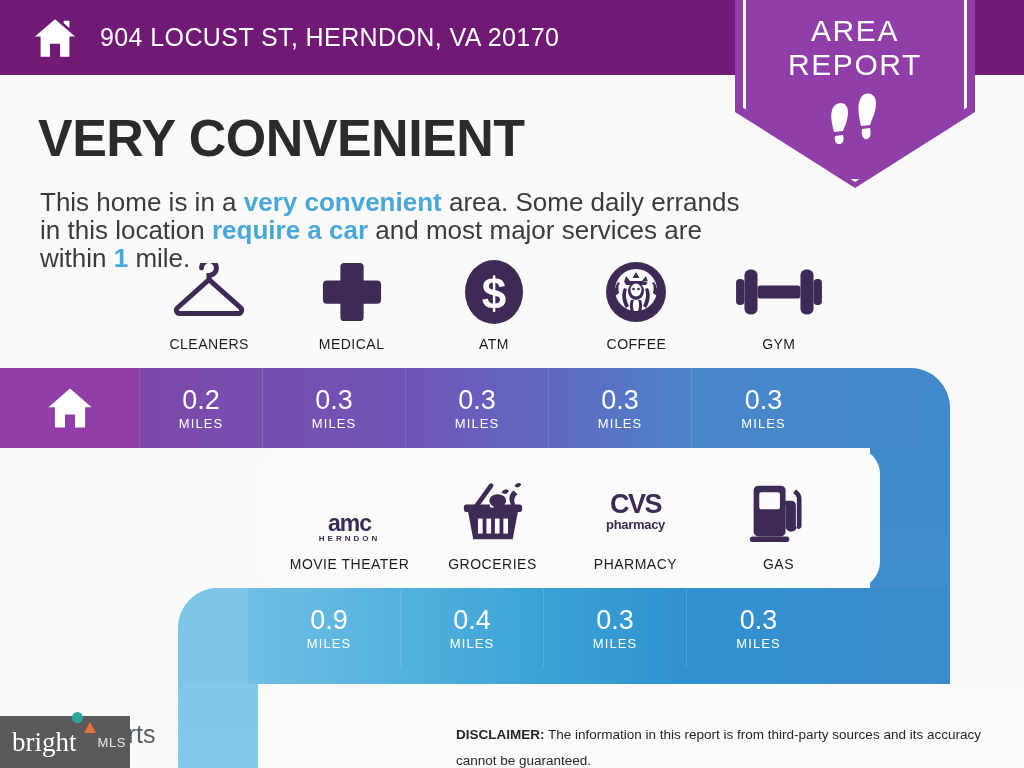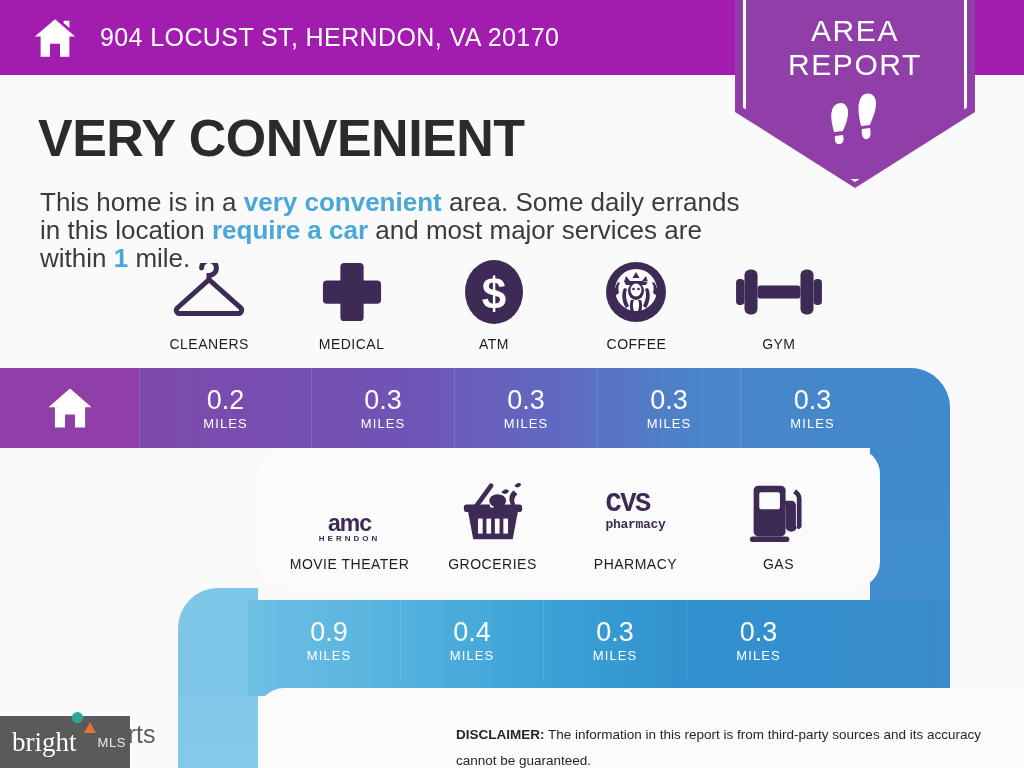--- a/index.html
+++ b/index.html
@@ -7,21 +7,21 @@
     width: 1024px; height: 768px;
     overflow: hidden;
     background: #fafafa;
     font-family: "Liberation Sans", sans-serif;
   }
   #page { position: relative; width: 1024px; height: 768px; background: #fafafa; overflow: hidden; }
 
   
   #header {
     position: absolute; left: 0; top: 0; width: 1024px; height: 75px;
-    background: #a21caf;
+    background: #701a75;
     display: flex; align-items: center;
   }
   #home-icon-header { margin-left: 32px; width: 46px; height: 46px; display: block; }
   #header-address {
     margin-left: 22px; color: #ffffff;
     font-size: 25px; letter-spacing: .4px; font-weight: 400;
     white-space: nowrap;
   }
 
   
@@ -67,21 +67,21 @@
     overflow: hidden;
   }
   
   #connector-right {
     left: 870px; top: 0; width: 80px; height: 300px;
     background: linear-gradient(180deg,#4089cd 0%, #3f8ecf 100%);
     border-top-right-radius: 40px; border-bottom-right-radius: 40px;
   }
   
   #bar2 {
-    left: 178px; top: 232px; width: 772px; height: 96px;
+    left: 178px; top: 220px; width: 772px; height: 96px;
     border-top-left-radius: 40px; border-bottom-left-radius: 0;
     background: linear-gradient(90deg,#7ec6e8 0%, #7ec6e8 9%, #6ebfe4 9.1%, #55b2de 28%, #3ba3d6 47%, #3191cf 66%, #3a8ccc 100%);
     overflow: hidden;
   }
   
   #connector-left {
     left: 178px; top: 220px; width: 80px; height: 180px;
     background: linear-gradient(180deg,#7ec6e8 0%, #82c9ea 100%);
     border-top-left-radius: 40px;
   }
@@ -116,21 +116,21 @@
     align-items: center; justify-content: flex-end;
   }
   .icon-glyph { height: 68px; display: flex; align-items: center; justify-content: center; }
   .icon-label {
     margin-top: 10px; font-size: 14px; font-weight: normal;
     color: #1d1d1d; letter-spacing: .5px; white-space: nowrap;
   }
   .amc-mark { text-align:center; }
   .amc-word { font-size: 23px; font-weight: bold; color: #3d2b55; letter-spacing: -1px; line-height: 22px; margin-top: 31px; }
   .amc-sub { font-size: 8px; font-weight: bold; color: #3d2b55; letter-spacing: 3px; }
-  .cvs-mark { text-align:left;font-family:Liberation Mono, monospace; }
+  .cvs-mark { text-align:center; }
   .cvs-word { font-size: 27px; font-weight: bold; color: #3d2b55; letter-spacing: -1.5px; line-height: 25px; }
   .cvs-sub { font-size: 13px; font-weight: bold; color: #3d2b55; letter-spacing: -.3px; }
 
   
   #footer-brand-text {
     position: absolute; left: 86px; top: 720px; z-index: 2;
     font-size: 25px; color: #555f66;
   }
   #mls-logo {
     position: absolute; left: 0px; top: 716px; width: 130px; height: 52px;
@@ -188,21 +188,21 @@
     <div class="ribbon-seg" id="connector-right"></div>
     <div class="ribbon-seg" id="connector-left"></div>
 
     <div class="ribbon-seg" id="bar1">
       <div class="cells">
         <div class="cell" id="home-cell">
           <svg width="46" height="42" viewBox="0 0 64 58">
             <path fill="#ffffff" d="M32 2 L62 28 L53 28 L53 56 L39 56 L39 38 L25 38 L25 56 L11 56 L11 28 L2 28 Z"></path>
           </svg>
         </div>
-        <div class="cell" style="width:172px">
+        <div class="cell" style="width:123px">
           <div class="dist">0.2</div>
           <div class="unit">MILES</div>
         </div>
         <div class="cell" style="width:143px">
           <div class="dist">0.3</div>
           <div class="unit">MILES</div>
         </div>
         <div class="cell" style="width:143px">
           <div class="dist">0.3</div>
           <div class="unit">MILES</div>

